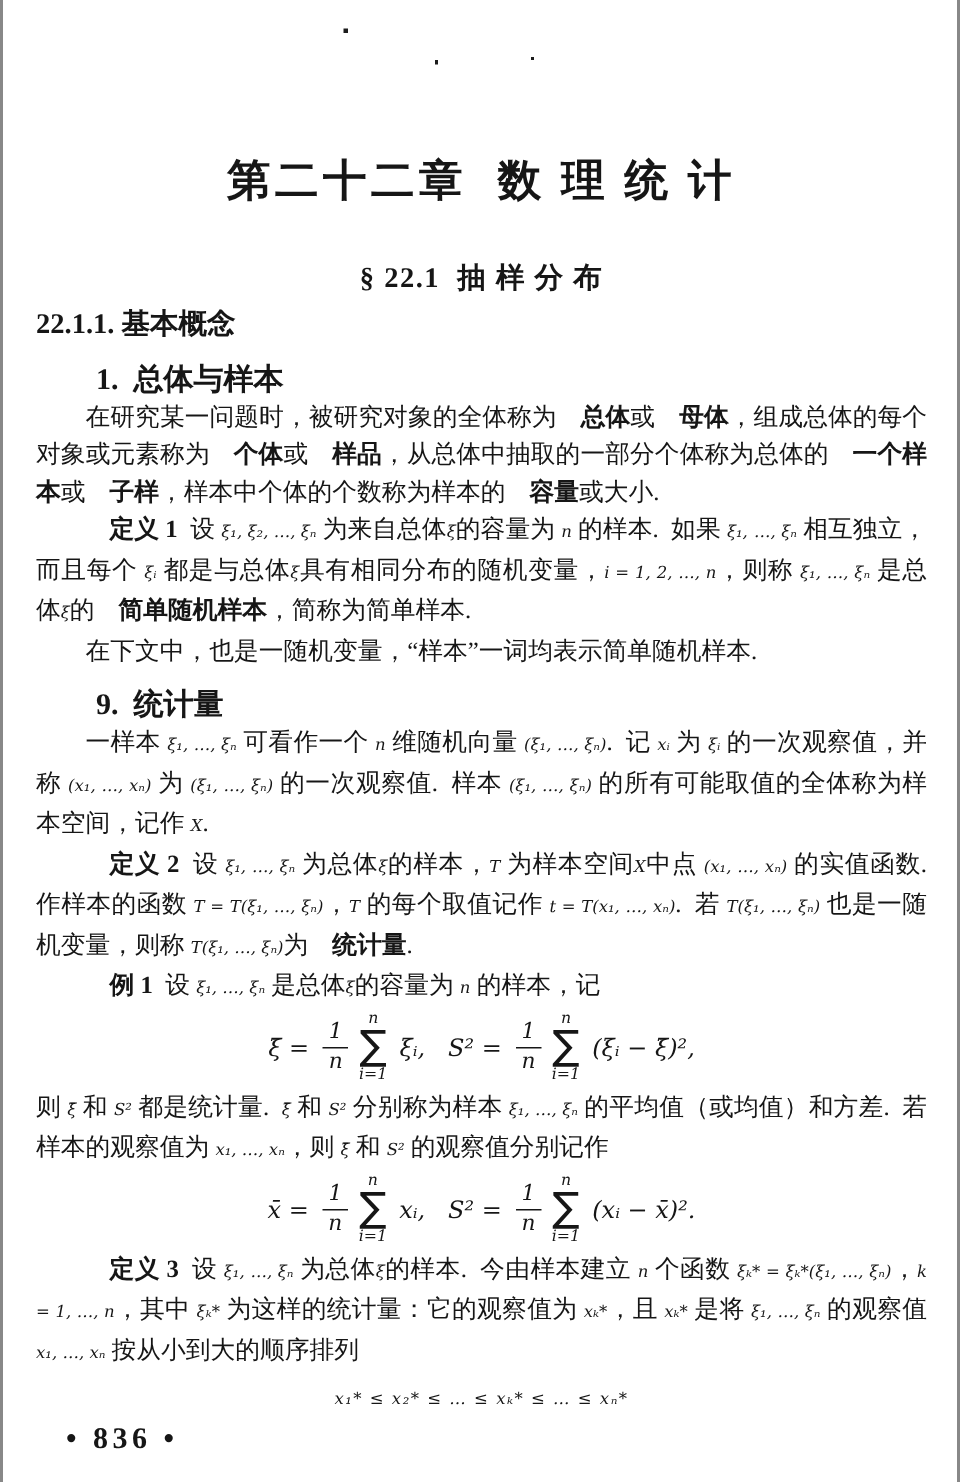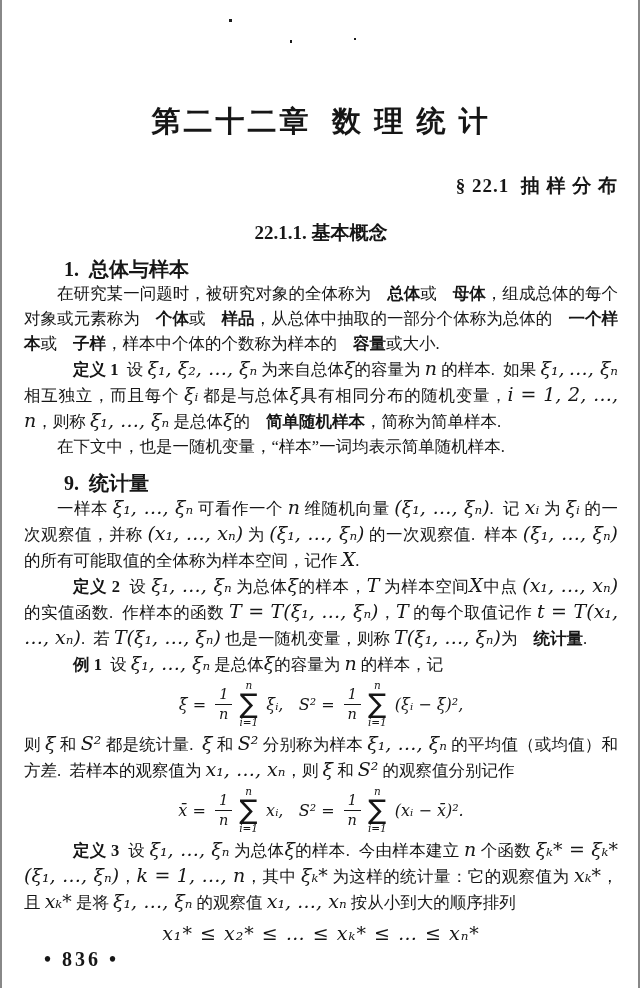--- a/index.html
+++ b/index.html
@@ -17,44 +17,44 @@
 
   h1.chapter {
     margin:105px 0 0 0;
     font-size:29px; line-height:33px;
     font-weight:bold; text-align:center;
     letter-spacing:3px; white-space:pre;
   }
   h2.section {
     margin:35px 0 0 0;
     font-size:19px; line-height:25px;
-    font-weight:bold; text-align:right;
+    font-weight:bold; text-align:center;
     letter-spacing:1px; white-space:pre;
   }
   h3.subsection {
-    margin:22px 0 0 0;
+    margin:6px 0 0 0;
     font-size:19px; line-height:25px;
-    font-weight:bold; text-align:center;
+    font-weight:bold; text-align:left;
     white-space:pre;
   }
   .item-heading {
     margin:12px 0 0 0;
     font-size:20px; line-height:24px;
     font-weight:bold; text-indent:2em; white-space:pre;
   }
   p.body {
     margin:0; font-size:16.5px; line-height:25px;
     text-align:justify; white-space:pre-wrap;
     word-break:break-word;
   }
   p.indent { text-indent:2em; }
   .b { font-weight:bold;padding-left:16px; }
   .m {
     font-family:"DejaVu Serif","DejaVu Sans",serif;
-    font-style:italic; font-size:19px;
+    font-style:italic; font-size:11px;
   }
   .formula {
     display:flex; align-items:center; justify-content:center;
     height:52px; margin:1px 0;
     font-size:16px;
   }
   .formula .mtext {
     font-family:"DejaVu Serif","DejaVu Sans",serif;
     font-style:italic; white-space:pre; font-size:16px;
   }

